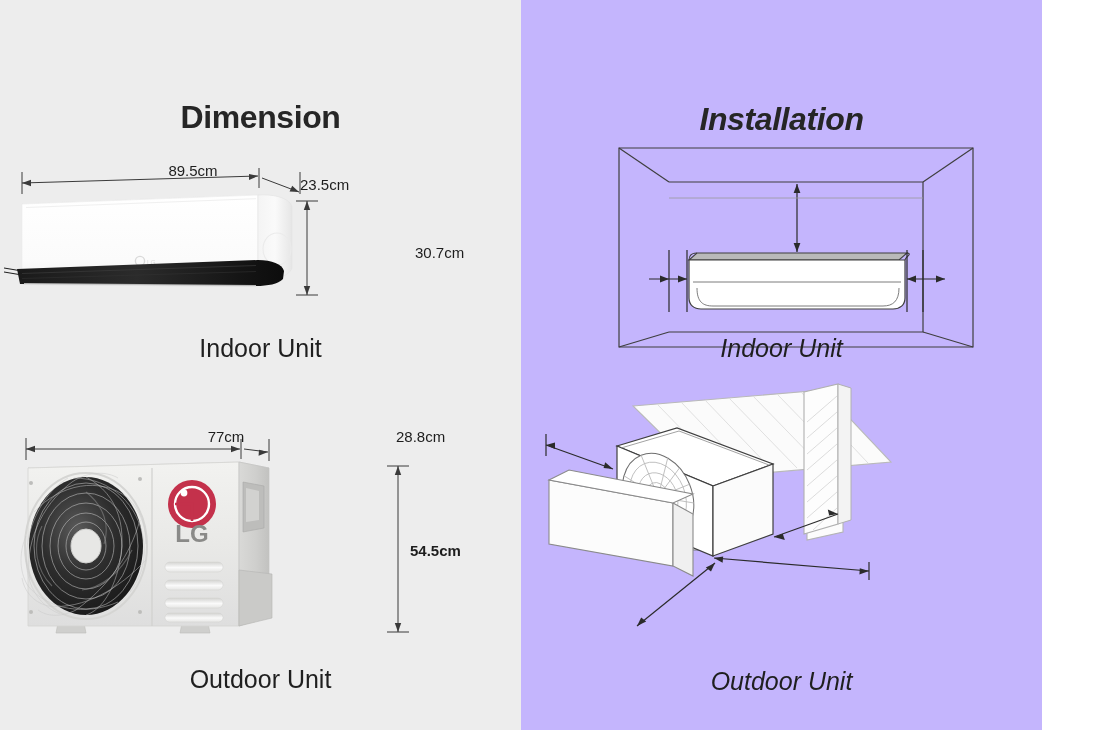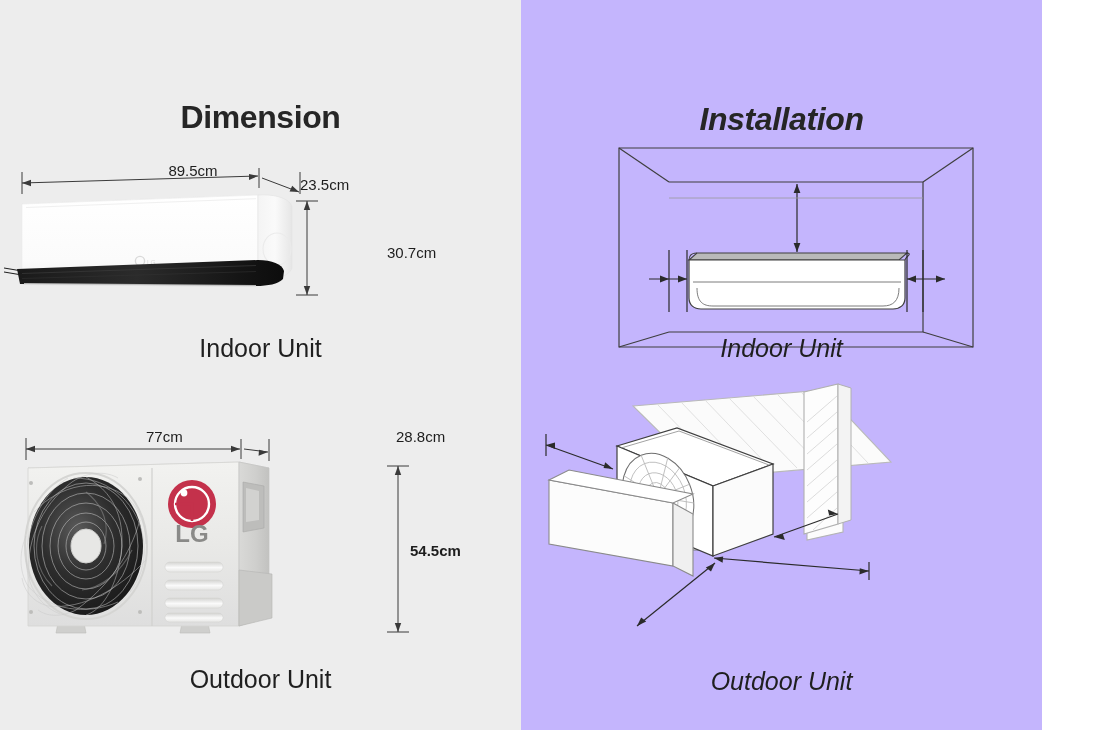--- a/index.html
+++ b/index.html
@@ -128,21 +128,21 @@
 
           <path d="M4,118 L22,121 M4,122 L22,125" stroke="#1d1d1d" stroke-width="1" fill="none"></path>
 
           <path d="M24,134 L256,136" stroke="#dedede" stroke-width="2" fill="none" opacity="0.8"></path>
         </g>
       </svg>
     </div>
 
     <div class="dimlabel" style="left:113px; top:162px; width:160px; text-align:center;">89.5cm</div>
     <div class="dimlabel" style="left:300px; top:176px;">23.5cm</div>
-    <div class="dimlabel" style="left:387px; top:244px;">30.7cm</div>
+    <div class="dimlabel" style="left:415px; top:244px;">30.7cm</div>
 
     <div class="unit-caption" style="top:334px;">Indoor Unit</div>
 
     <div class="stage" style="left:0; top:420px; width:550px; height:225px;">
       <svg width="550" height="225" viewBox="0 0 550 225">
         <defs>
           <linearGradient id="odFace" x1="0" y1="0" x2="0" y2="1">
             <stop offset="0" stop-color="#f2f2f0"></stop>
             <stop offset="0.5" stop-color="#e9e9e7"></stop>
             <stop offset="1" stop-color="#dedede"></stop>
@@ -262,21 +262,21 @@
           <g>
             <rect x="165" y="142" width="58" height="10" rx="5" fill="url(#slot)" stroke="#d0d0ce" stroke-width="0.5"></rect>
             <rect x="165" y="160" width="58" height="10" rx="5" fill="url(#slot)" stroke="#d0d0ce" stroke-width="0.5"></rect>
             <rect x="165" y="178" width="58" height="10" rx="5" fill="url(#slot)" stroke="#d0d0ce" stroke-width="0.5"></rect>
             <rect x="165" y="193" width="58" height="9" rx="4.5" fill="url(#slot)" stroke="#d0d0ce" stroke-width="0.5"></rect>
           </g>
         </g>
       </svg>
     </div>
 
-    <div class="dimlabel" style="left:146px; top:428px; width:160px; ">77cm</div>
+    <div class="dimlabel" style="left:146px; top:428px; width:160px; text-align:center;">77cm</div>
     <div class="dimlabel" style="left:348px; top:428px;margin-left:48px;">28.8cm</div>
     <div class="dimlabel" style="left:410px; top:542px;font-weight:bold;">54.5cm</div>
 
     <div class="unit-caption" style="top:665px;">Outdoor Unit</div>
   </section>
 
   <section class="panel" id="panel-installation">
 
     <h1 class="panel-title">Installation</h1>
 

